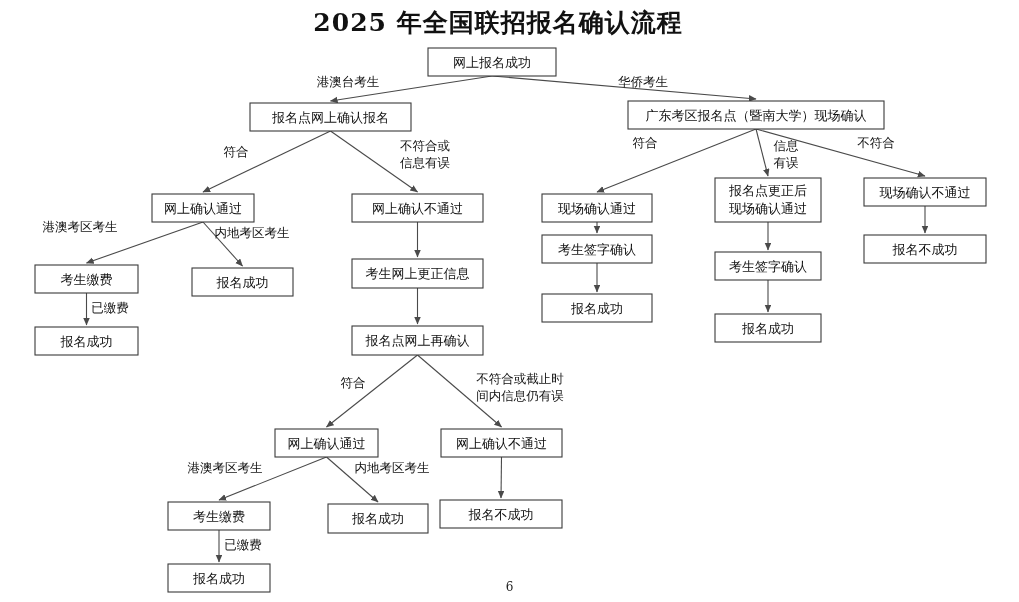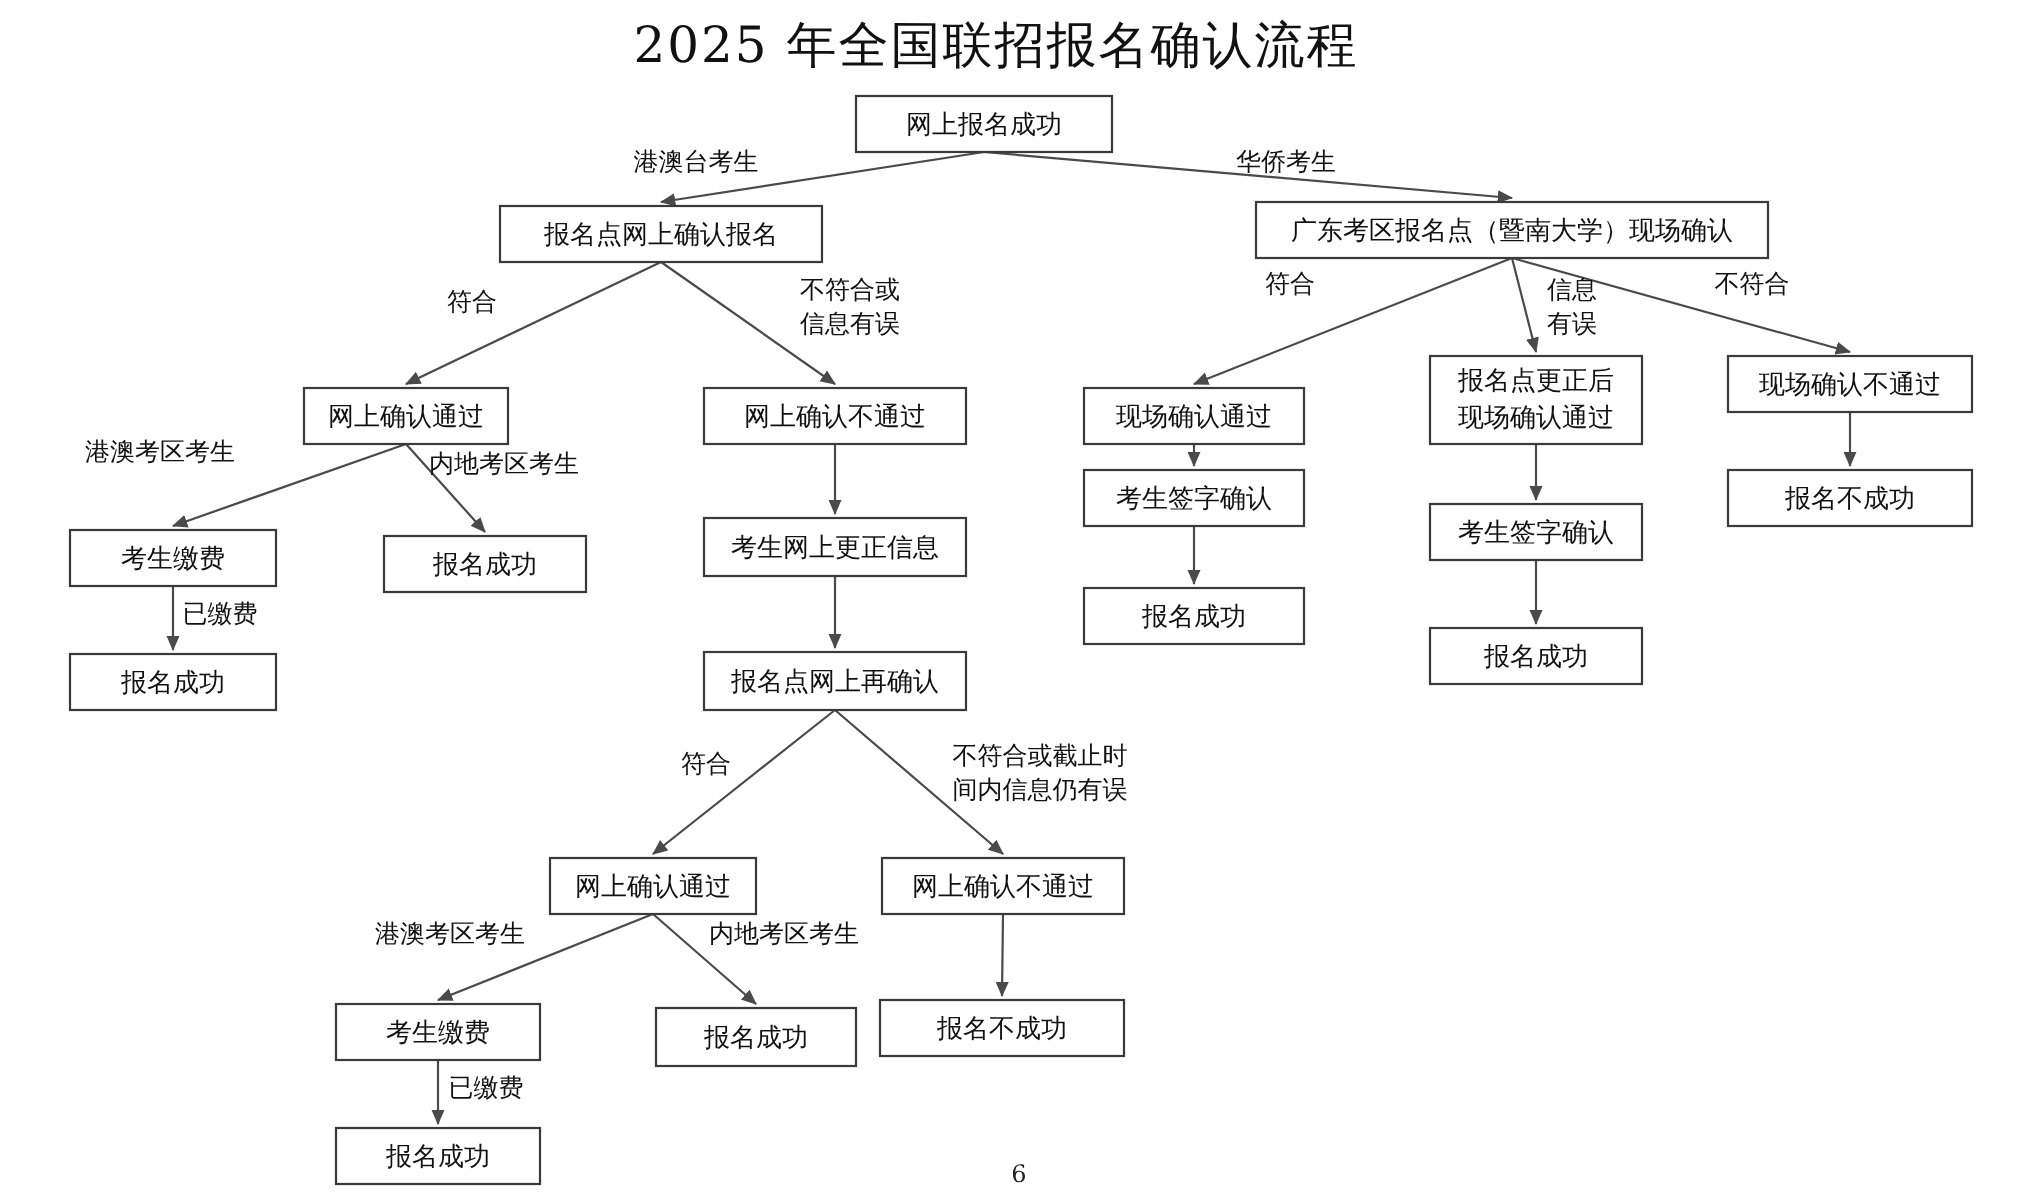--- a/index.html
+++ b/index.html
@@ -15,21 +15,21 @@
     overflow: hidden;
     font-family: "DejaVu Serif", "Liberation Serif", serif;
   }
   #title {
     position: absolute;
     left: 0;
     top: 6px;
     width: 996px;
     text-align: center;
     font-family: "DejaVu Serif", "Liberation Serif", serif;
-    font-weight: normal;
+    font-weight: bold;
     font-size: 25px;
     letter-spacing: 1px;
     color: #111111;
   }
   #pagenum {
     position: absolute;
     left: 0;
     top: 580px;
     width: 1019px;
     text-align: center;

